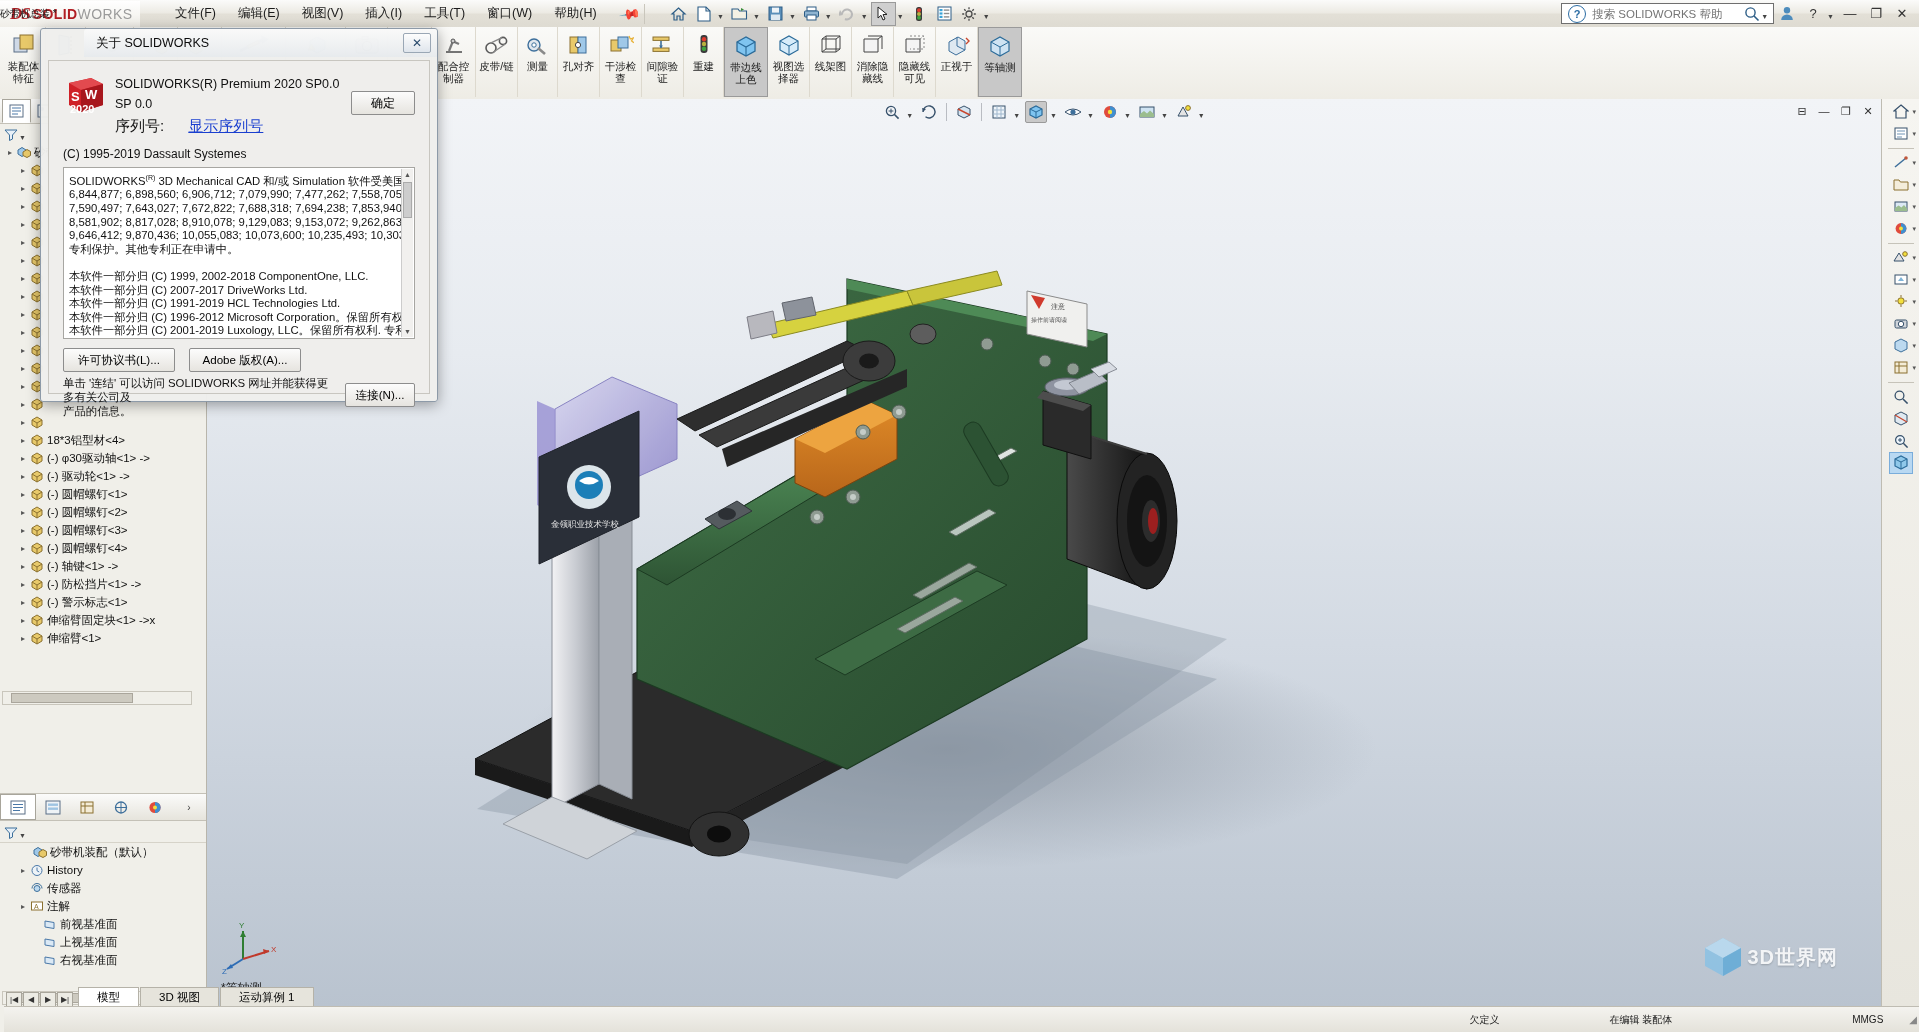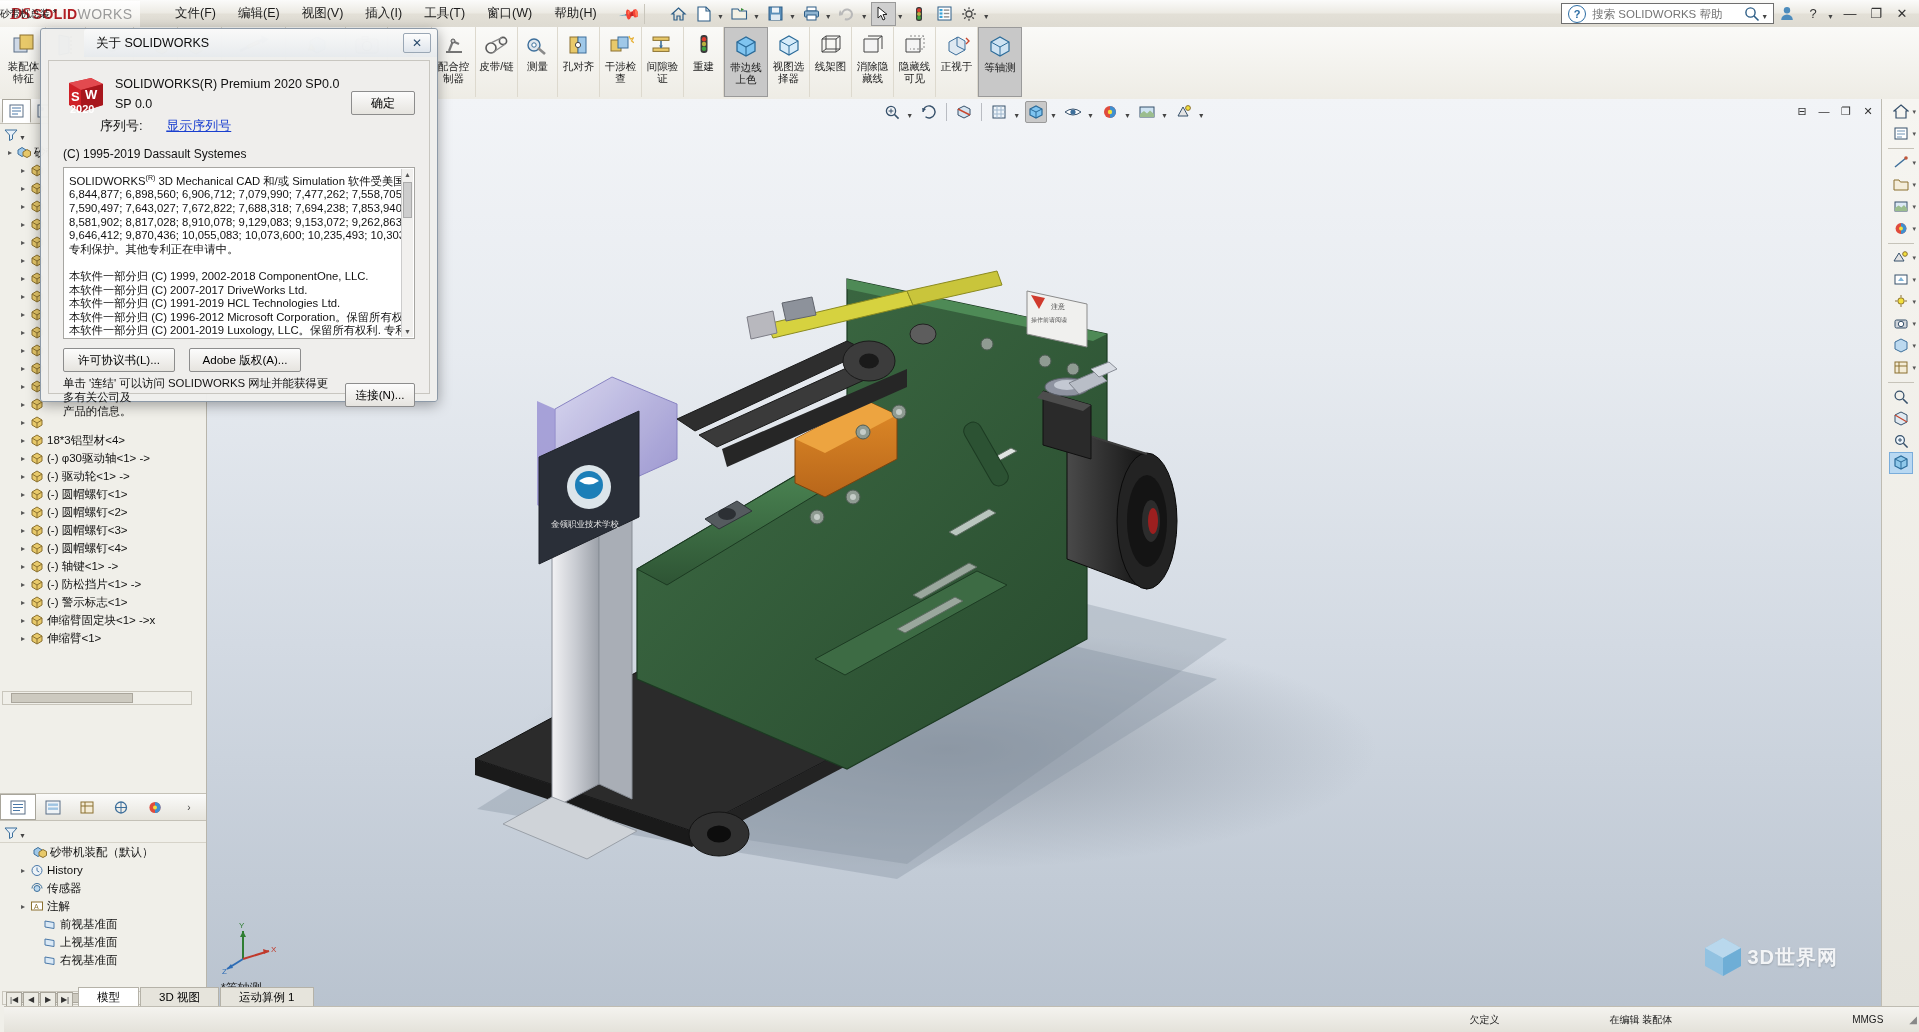--- a/index.html
+++ b/index.html
@@ -126,21 +126,21 @@
     border-radius:3px 3px 0 0;margin-left:43px;}
   .dlg-title{font-size:12.5px;color:#0b0b0b;flex:1;}
   .dlg-x{width:26px;height:18px;display:flex;align-items:center;justify-content:center;
     border:1px solid #9aa7b5;background:linear-gradient(to bottom,#fdfdfd,#dfe5ec);
     border-radius:2px;font-size:12px;color:#2a4b6d;}
   .dlg-body{position:absolute;left:7px;right:7px;top:31px;bottom:7px;
     background:#efeeec;border:1px solid #c8c6c0;}
   .swicon{position:absolute;left:14px;top:14px;width:44px;height:42px;}
   .dlg-h1{position:absolute;left:66px;top:16px;font-size:12.5px;color:#111;}
   .dlg-h2{position:absolute;left:66px;top:36px;font-size:12.5px;color:#111;}
-  .dlg-serial{position:absolute;left:51px;top:56px;font-size:13px;color:#111;}
+  .dlg-serial{position:absolute;left:66px;top:56px;font-size:15px;color:#111;}
   .dlg-link{color:#1a3fcf;text-decoration:underline;margin-left:20px;cursor:pointer;}
   .dlg-copy{position:absolute;left:14px;top:86px;font-size:12px;color:#111;}
   .dlg-ok{position:absolute;right:14px;top:30px;width:62px;height:22px;
     border:1px solid #8d8d8d;background:linear-gradient(to bottom,#fcfcfc,#e6e4df);
     font-size:12px;display:flex;align-items:center;justify-content:center;border-radius:2px;cursor:default;}
   .dlg-text{position:absolute;left:14px;top:106px;right:14px;height:172px;
     background:#fff;border:1px solid #a7a6a2;overflow:hidden;font-size:11.3px;
     line-height:13.6px;color:#111;padding:3px 4px 0 5px;box-sizing:border-box;white-space:nowrap;}
   .dlg-text .ln{overflow:hidden;}
   .dlg-vs{position:absolute;right:1px;top:1px;width:11px;bottom:1px;background:#f1f0ee;border-left:1px solid #ccc;}

